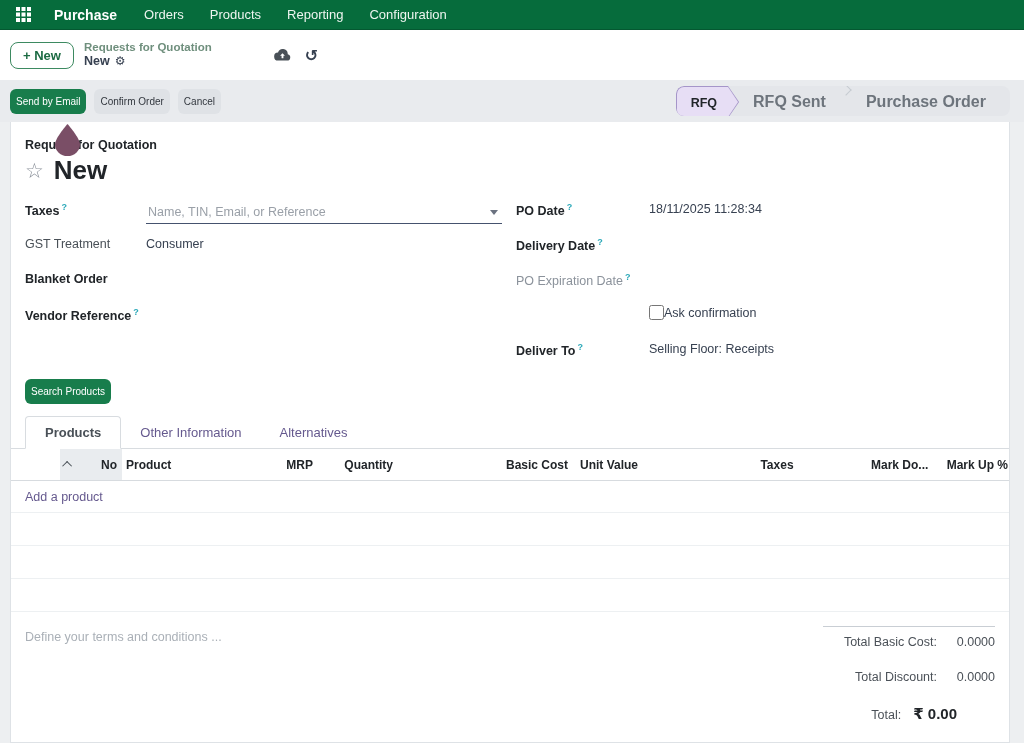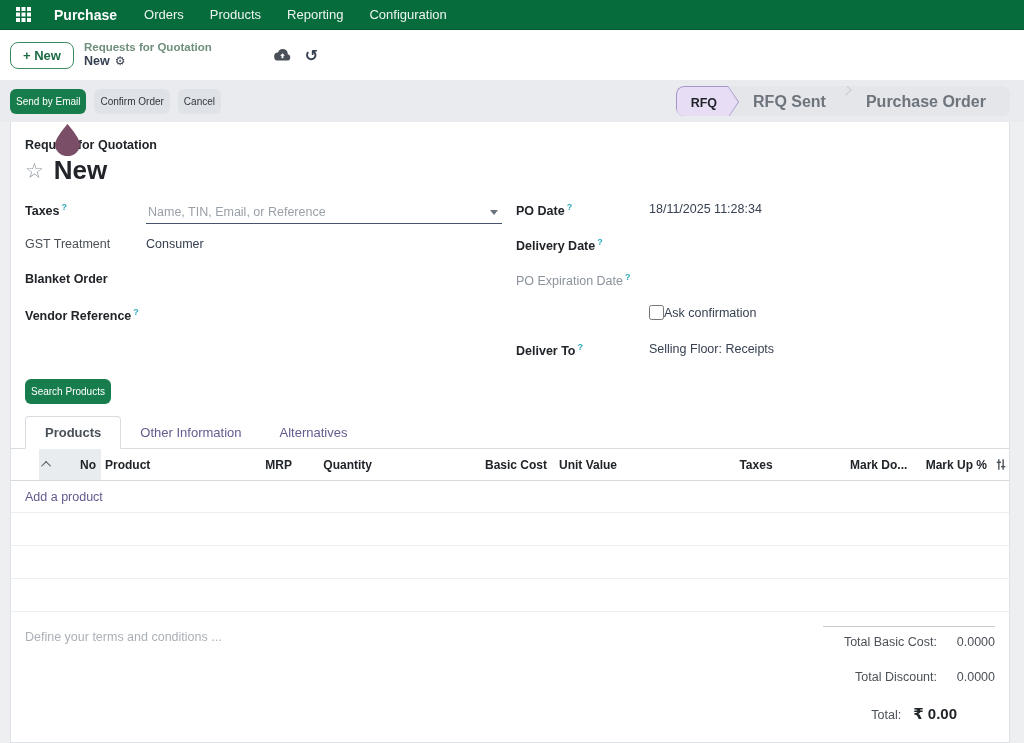--- a/index.html
+++ b/index.html
@@ -79,21 +79,21 @@
   .btn-search { margin:4px 0 0 14px; }
 
   
   .tabs { display:flex; align-items:flex-end; margin-top:12px; border-bottom:1px solid #d8dce0; padding-left:14px; }
   .tab { font-size:13px; padding:8px 19px; cursor:pointer; color:#65598e; }
   .tab.active { background:#fff; color:#495057; font-weight:600; border:1px solid #d8dce0;
     border-bottom:1px solid #fff; border-radius:4px 4px 0 0; margin-bottom:-1px; }
 
   
   .list-header { display:grid; grid-template-columns:28px 62px 140px 55px 80px 175px 115px 180px 65px 80px 20px;
-    align-items:center; height:32px; border-bottom:1px solid #d7dbdf; font-size:12px; font-weight:700; color:#212529; }
+    align-items:center; height:32px; border-bottom:1px solid #d7dbdf; font-size:12px; font-weight:700; color:#212529;padding-left:21px; }
   .hc { padding:0 4px; cursor:pointer; white-space:nowrap; overflow:hidden; }
   .hc.num { text-align:right; }
   .hc.center { text-align:center; }
   .sort-cell { background:#e9ecef; height:100%; display:flex; align-items:center; justify-content:space-between; padding:0 5px; }
   .caret-up { width:7px; height:7px; border-top:1.7px solid #495057; border-left:1.7px solid #495057;
     transform:rotate(45deg) translateY(2px); }
   .opt-cols { display:flex; align-items:center; justify-content:center; cursor:pointer; height:100%; }
   .add-row { height:32px; display:flex; align-items:center; padding-left:14px; border-bottom:1px solid #edf0f2; }
   .add-link { color:#65598e; font-size:12.5px; cursor:pointer; }
   .empty-row { height:33px; border-bottom:1px solid #edf0f2; }

